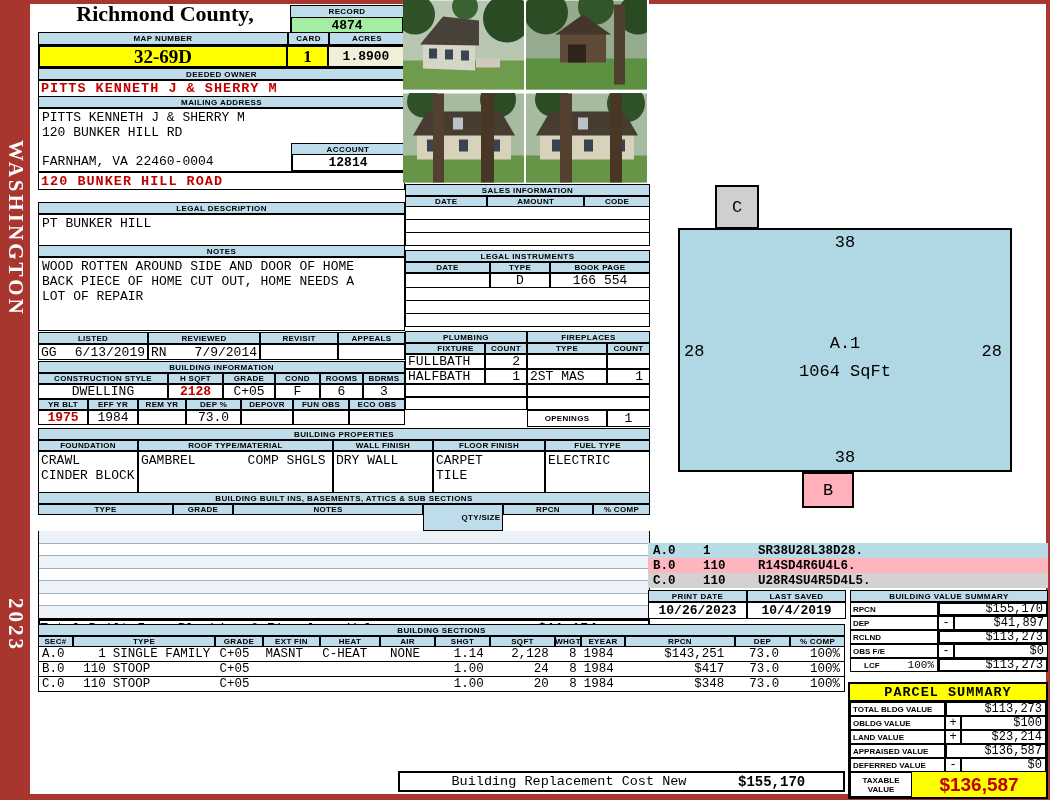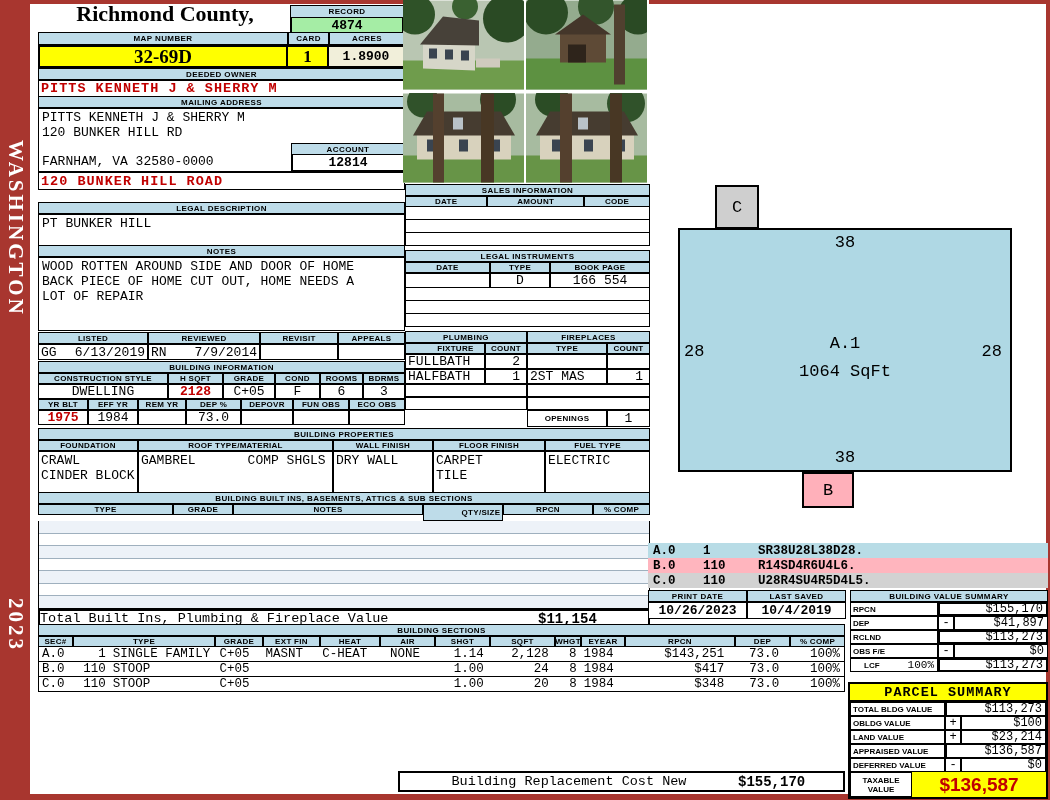--- a/index.html
+++ b/index.html
@@ -62,21 +62,21 @@
     <div class="vcell red" style="height:17px;padding-left:2px;font-weight:bold;font-size:13.5px;letter-spacing:1px;">PITTS KENNETH J &amp; SHERRY M</div>
   </div>
 
   <div class="abs" style="left:38px;top:96px;width:367px;">
     <div class="bar" style="height:12px;">MAILING ADDRESS</div>
     <div class="box" style="height:64px;position:relative;">
       <div class="mono" style="font-size:13px;line-height:15px;padding:1px 0 0 3px;">
         <div>PITTS KENNETH J &amp; SHERRY M</div>
         <div>120 BUNKER HILL RD</div>
         <div style="height:14px;"></div>
-        <div>FARNHAM, VA 32580-0000</div>
+        <div>FARNHAM, VA 22460-0004</div>
       </div>
       <div class="abs" style="right:-1px;top:34px;width:114px;">
         <div class="bar" style="height:12px;">ACCOUNT</div>
         <div class="mono" style="height:17px;background:#fff;border:2px solid #000;border-top:none;display:flex;align-items:center;justify-content:center;font-weight:bold;font-size:13px;box-sizing:border-box;">12814</div>
       </div>
     </div>
   </div>
 
   <div class="abs" style="left:38px;top:172px;width:367px;">
     <div class="vcell red" style="height:18px;padding-left:2px;font-weight:bold;font-size:13.5px;letter-spacing:1px;">120 BUNKER HILL ROAD</div>
@@ -185,21 +185,21 @@
       <div class="vcell" style="width:105px;height:42px;align-items:flex-start;padding:1px 2px;">ELECTRIC</div>
     </div>
   </div>
 
   <div class="abs" style="left:38px;top:492px;width:612px;">
     <div class="bar" style="height:12px;">BUILDING BUILT INS, BASEMENTS, ATTICS &amp; SUB SECTIONS</div>
     <div class="flexr">
       <div class="hcell" style="width:135px;height:11px;">TYPE</div>
       <div class="hcell" style="width:60px;height:11px;">GRADE</div>
       <div class="hcell" style="width:190px;height:11px;">NOTES</div>
-      <div class="hcell" style="width:80px;height:17px;padding-left:36px;">QTY/SIZE</div>
+      <div class="hcell" style="width:80px;height:27px;padding-left:36px;">QTY/SIZE</div>
       <div class="hcell" style="width:90px;height:11px;">RPCN</div>
       <div class="hcell" style="width:57px;height:11px;">% COMP</div>
     </div>
     <div style="border:1px solid #000;border-top:none;height:88px;display:flex;flex-direction:column;box-sizing:border-box;">
       <div class="srow" style="flex:1;background:#EDF2F8;"></div>
       <div class="srow" style="flex:1;"></div>
       <div class="srow" style="flex:1;background:#EDF2F8;"></div>
       <div class="srow" style="flex:1;"></div>
       <div class="srow" style="flex:1;background:#EDF2F8;"></div>
       <div class="srow" style="flex:1;"></div>

